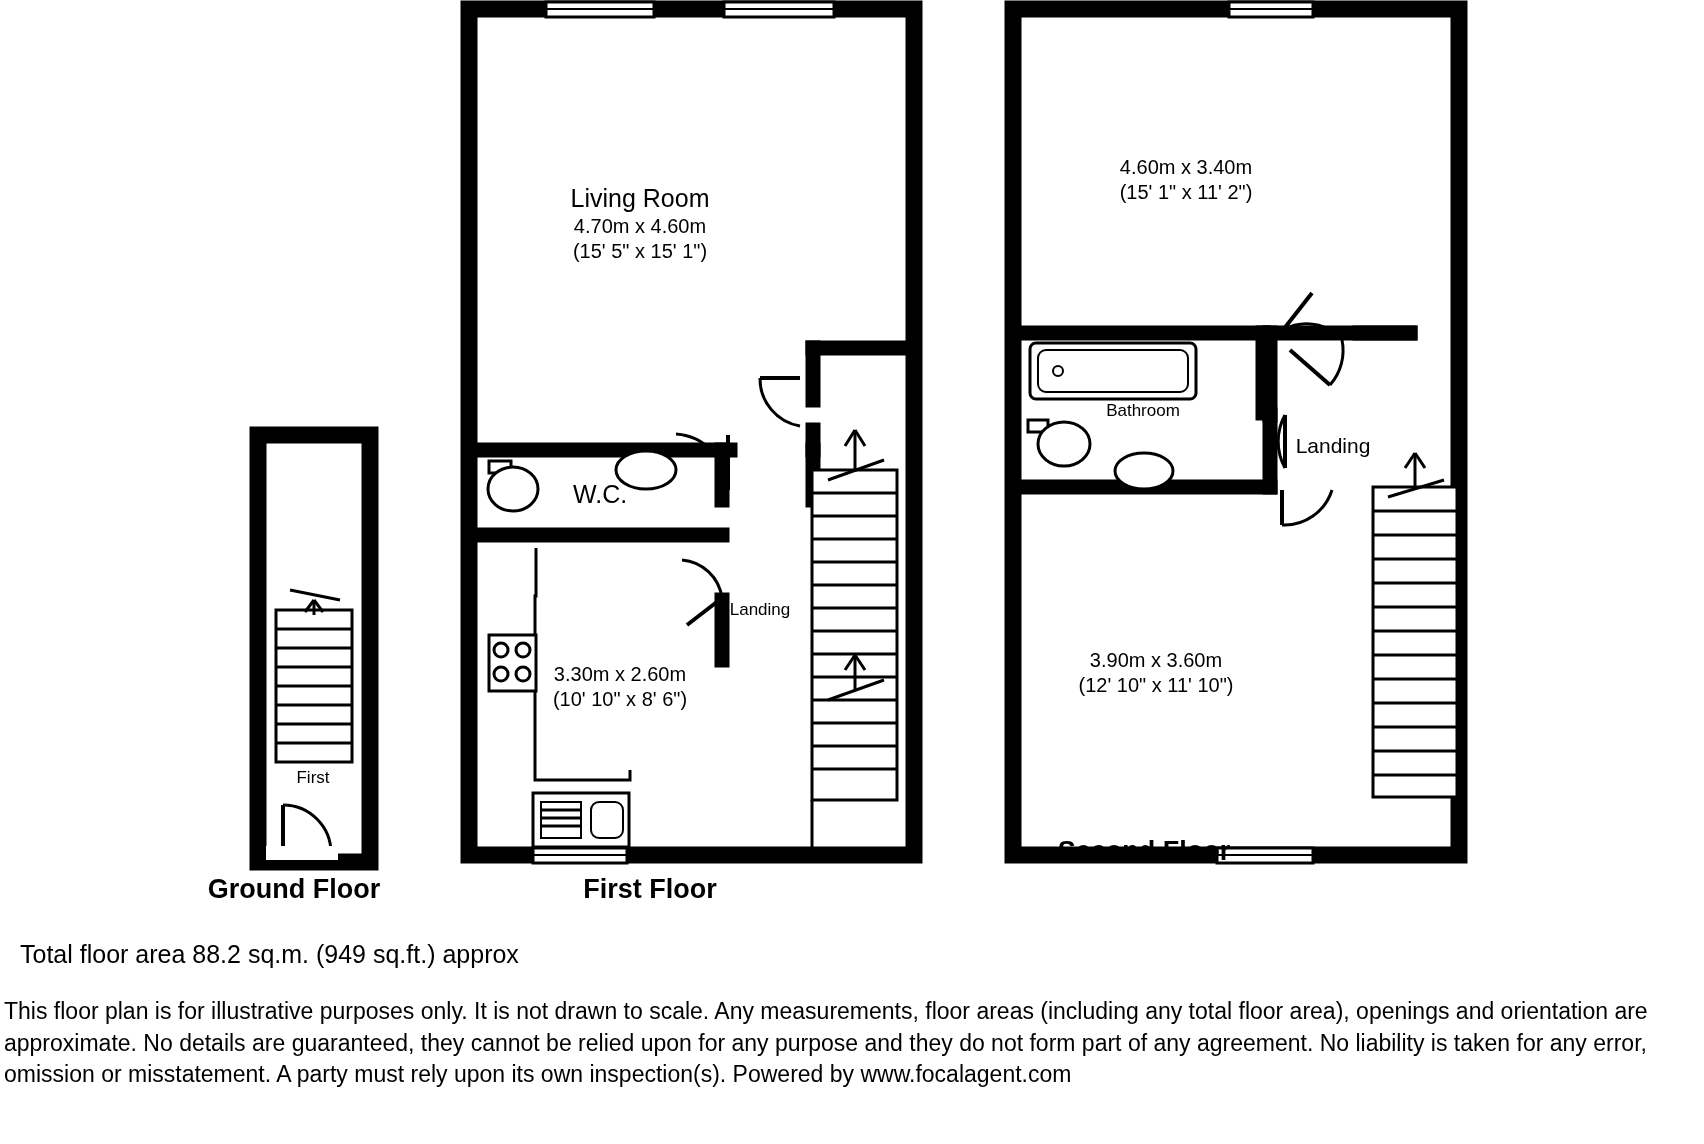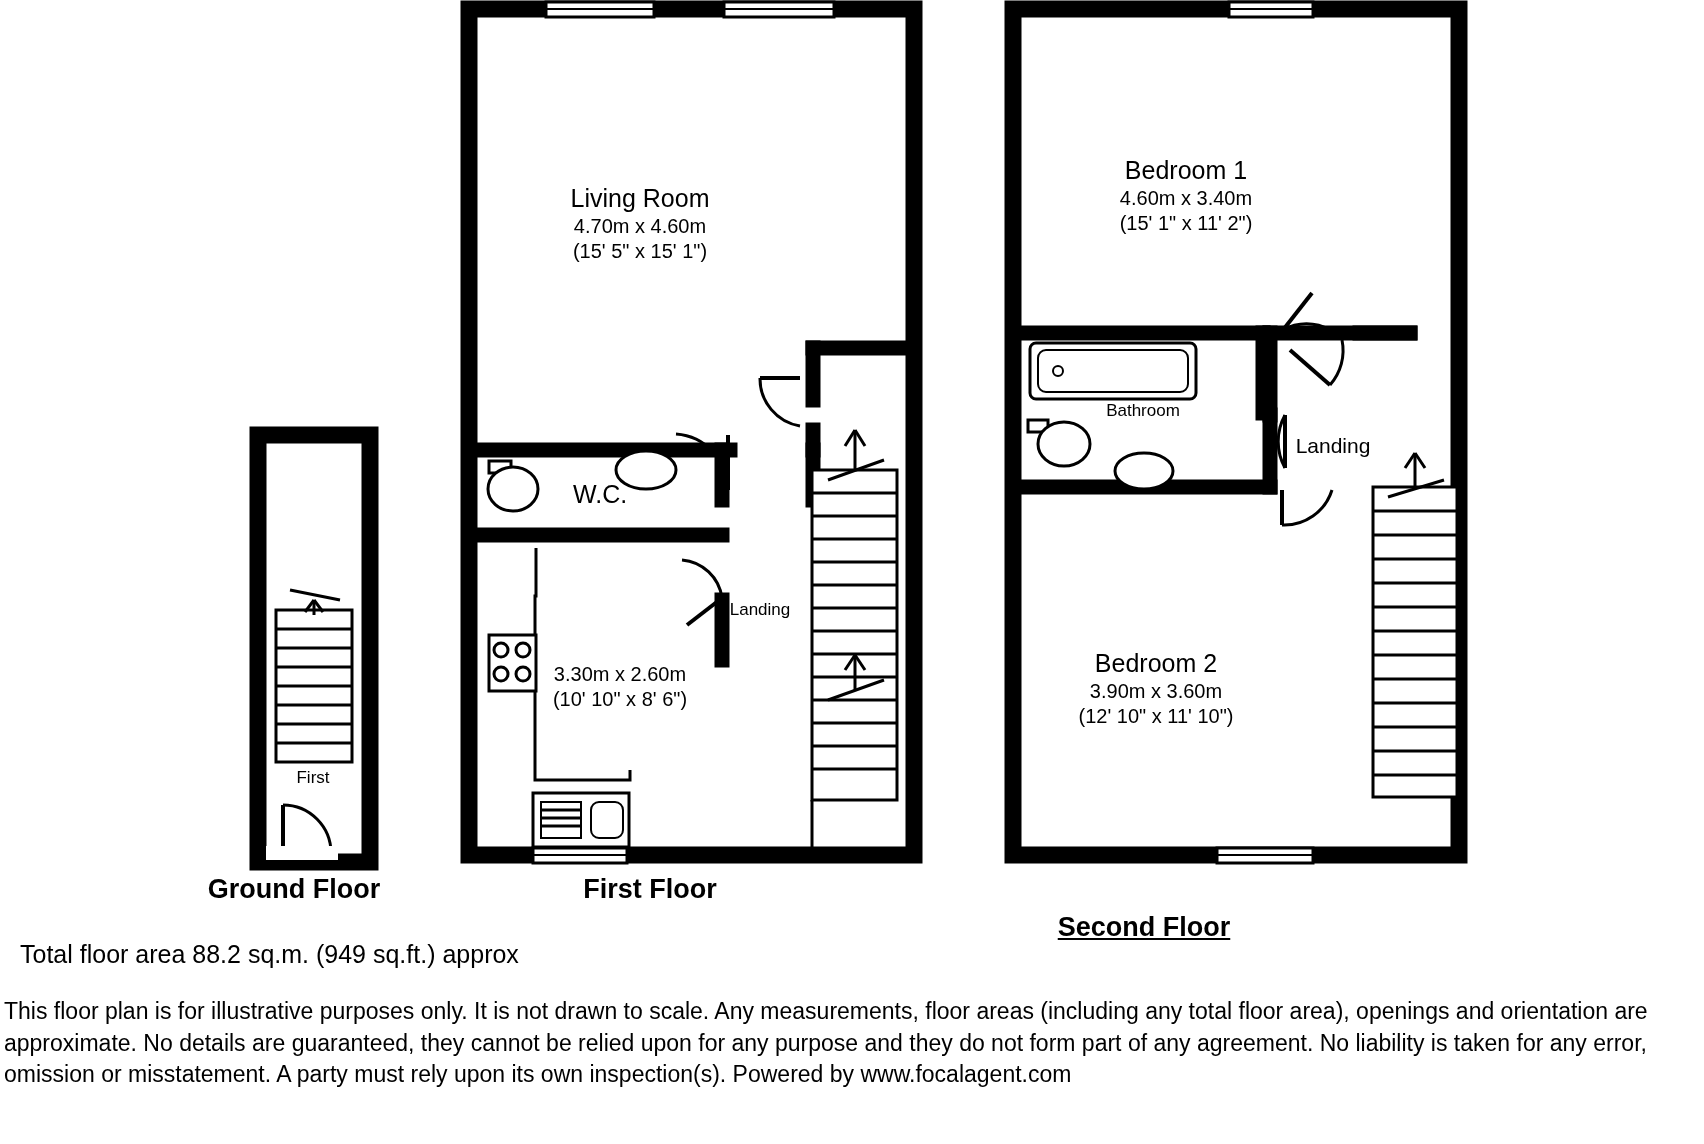--- a/index.html
+++ b/index.html
@@ -310,33 +310,31 @@
 <div class="room-label" style="left:490px; top:662px; width:260px;">
   <div class="room-dims">3.30m x 2.60m</div>
   <div class="room-dims">(10' 10" x 8' 6")</div>
 </div>
 
 <div class="small-label" style="left:712px; top:600px; width:96px;">Landing</div>
 
 <div class="floor-caption" style="left:555px; top:874px; width:190px;">First Floor</div>
 
 <div class="room-label" style="left:1040px; top:155px; width:292px;">
-  <div class="room-name big">Bedroom 1</div>
   <div class="room-dims">4.60m x 3.40m</div>
   <div class="room-dims">(15' 1" x 11' 2")</div>
 </div>
 
 <div class="small-label" style="left:1082px; top:401px; width:122px;">Bathroom</div>
 
 <div class="room-label" style="left:1010px; top:648px; width:292px;">
-  <div class="room-name big">Bedroom 2</div>
   <div class="room-dims">3.90m x 3.60m</div>
   <div class="room-dims">(12' 10" x 11' 10")</div>
 </div>
 
 <div class="medium-label" style="left:1273px; top:434px; width:120px;">Landing</div>
 
-<div class="floor-caption" style="left:1018px; top:912px; width:252px;text-decoration:underline;">Second Floor</div>
+<div class="floor-caption" style="left:1018px; top:836px; width:252px;">Second Floor</div>
 
 <div id="footer">
   <div id="total-area">Total floor area 88.2 sq.m. (949 sq.ft.) approx</div>
   <div id="disclaimer">This floor plan is for illustrative purposes only. It is not drawn to scale. Any measurements, floor areas (including any total floor area), openings and orientation are approximate. No details are guaranteed, they cannot be relied upon for any purpose and they do not form part of any agreement. No liability is taken for any error, omission or misstatement. A party must rely upon its own inspection(s). Powered by www.focalagent.com</div>
 </div>
 
 </body></html>

